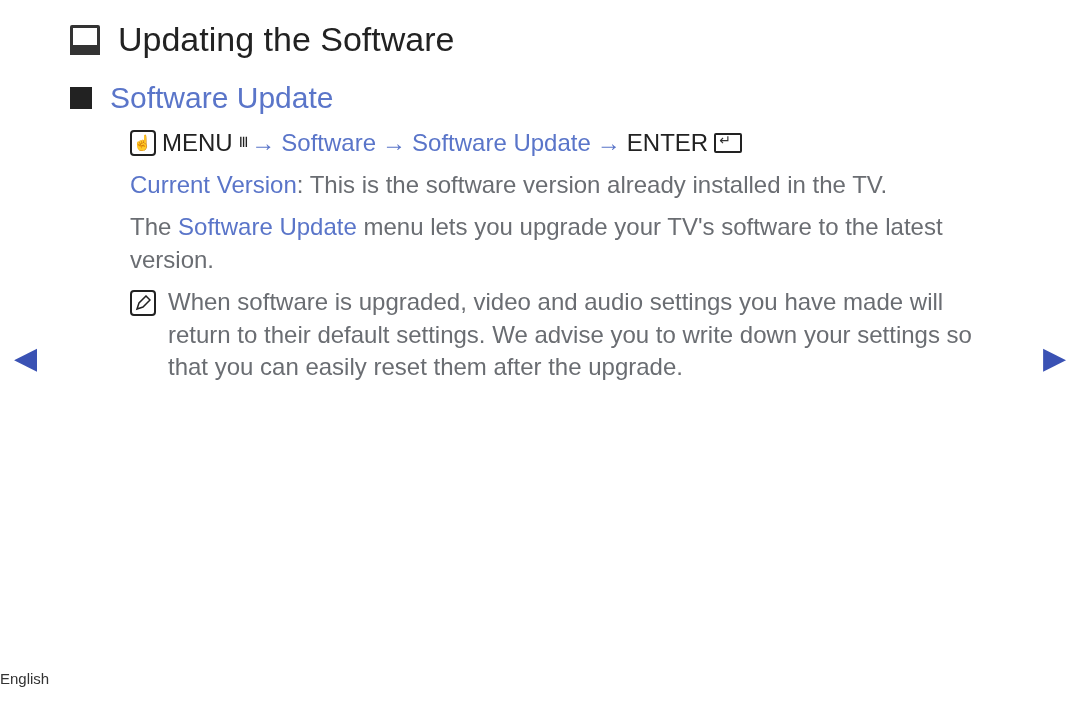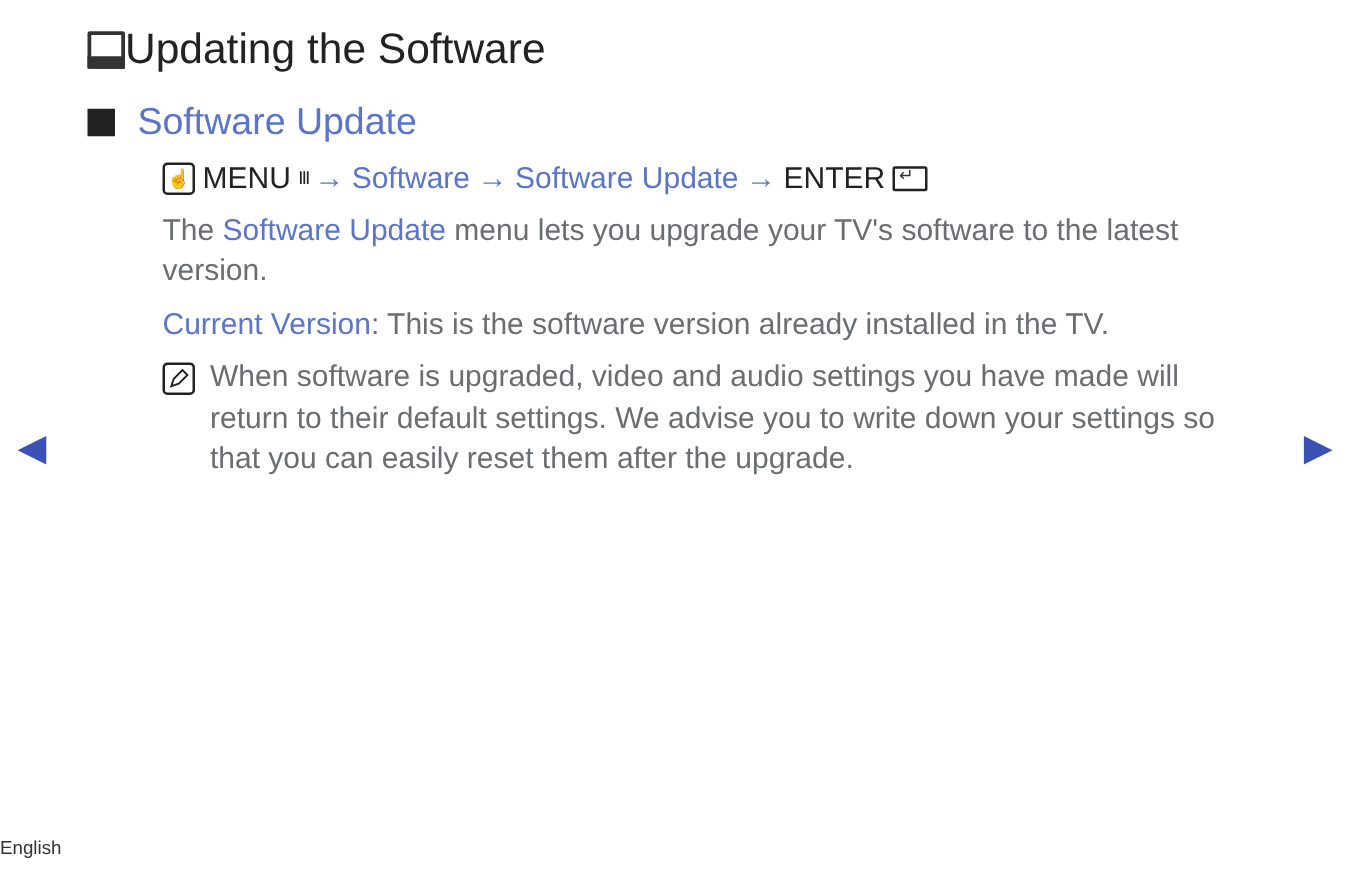--- a/index.html
+++ b/index.html
@@ -1,18 +1,18 @@
 <!DOCTYPE html>
 <html><head>
 <meta charset="utf-8">
 <style>
   * { box-sizing: border-box; margin: 0; padding: 0; }
   html, body { width: 1080px; height: 705px; font-family: Arial, Helvetica, sans-serif; background: #fff; color: #333; position: relative; }
   .page { padding: 20px 70px 0 70px; }
-  .title-row { display: flex; align-items: center; margin-bottom: 22px; }
+  .title-row { display: flex; align-items: center; gap: 18px; margin-bottom: 22px; }
   .chapter-icon { width: 30px; height: 30px; border: 3px solid #333; border-radius: 2px; position: relative; flex-shrink: 0; }
   .chapter-icon::after { content: ""; position: absolute; left: -3px; right: -3px; bottom: -3px; height: 10px; background: #333; }
   .title-text { font-size: 34px; font-weight: 400; color: #222; }
   .section-row { display: flex; align-items: center; gap: 18px; margin-bottom: 14px; margin-left: 0; }
   .black-square { width: 22px; height: 22px; background: #222; flex-shrink: 0; }
   .section-text { font-size: 30px; font-weight: 400; color: #5a75c9; }
   .body { margin-left: 60px; max-width: 900px; }
   .path-row { display: flex; align-items: center; flex-wrap: wrap; gap: 6px; font-size: 24px; margin-bottom: 12px; }
   .hand-icon { width: 26px; height: 26px; border: 2px solid #222; border-radius: 4px; display: inline-flex; align-items: center; justify-content: center; font-size: 15px; flex-shrink: 0; }
   .menu-icon-inner { font-size: 14px; letter-spacing: -3px; font-weight: bold; position: relative; top: -1px; }
@@ -51,25 +51,25 @@
       <span class="blue">→</span>
       <span class="blue">Software</span>
       <span class="blue">→</span>
       <span class="blue">Software Update</span>
       <span class="blue">→</span>
       <span class="bold">ENTER</span>
         <span class="enter-icon"></span>
     </div>
 
     <p class="para">
-      <span>The </span><span class="blue">Software Update</span><span> menu lets you upgrade your TV's software to the latest version.</span>
+      <span class="blue">Current Version</span><span>: This is the software version already installed in the TV.</span>
     </p>
 
     <p class="para">
-      <span class="blue">Current Version</span><span>: This is the software version already installed in the TV.</span>
+      <span>The </span><span class="blue">Software Update</span><span> menu lets you upgrade your TV's software to the latest version.</span>
     </p>
 
     <div class="note-row">
       <span class="note-icon">
         <svg viewBox="0 0 16 16">
             <path d="M2 14 L4 8 L11 1 L15 5 L8 12 L2 14 Z" fill="none" stroke="#222" stroke-width="1.5"></path>
           </svg>
       </span>
       <span>When software is upgraded, video and audio settings you have made will return to their default settings. We advise you to write down your settings so that you can easily reset them after the upgrade.</span>
     </div>

